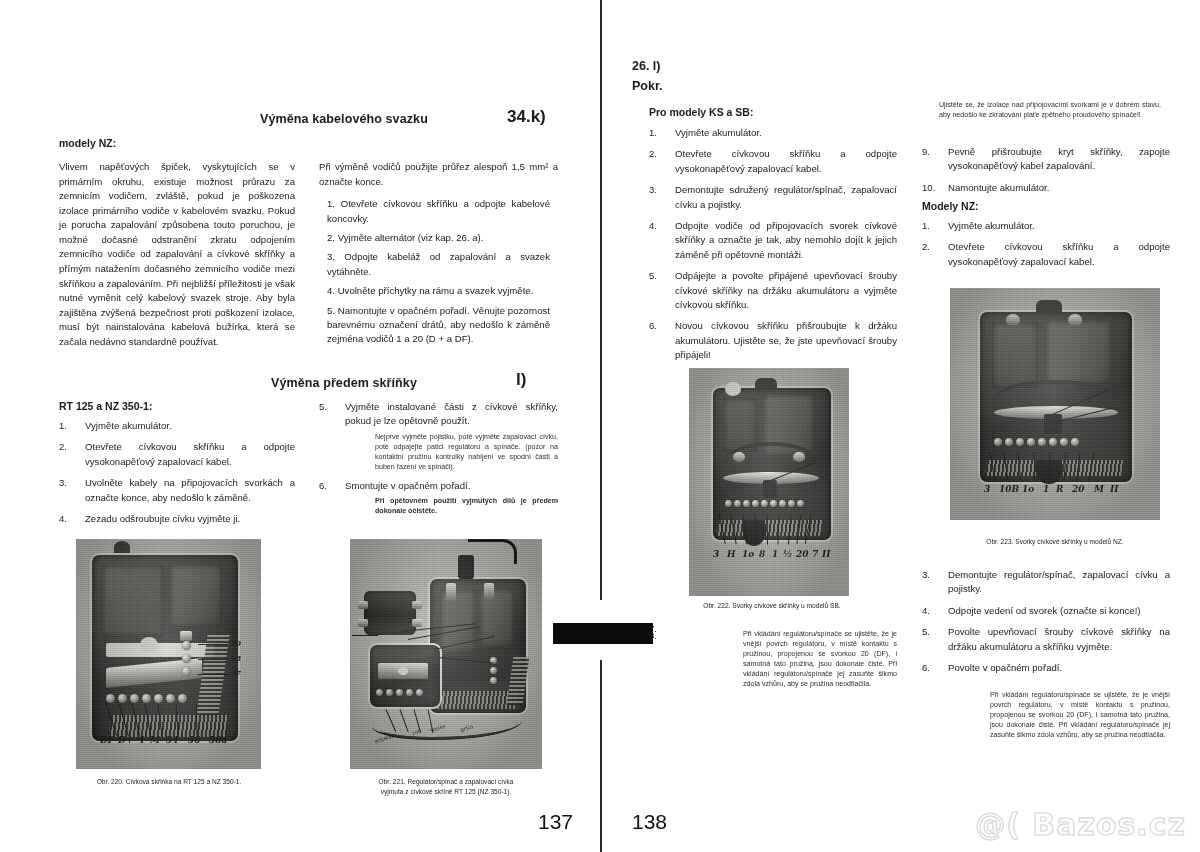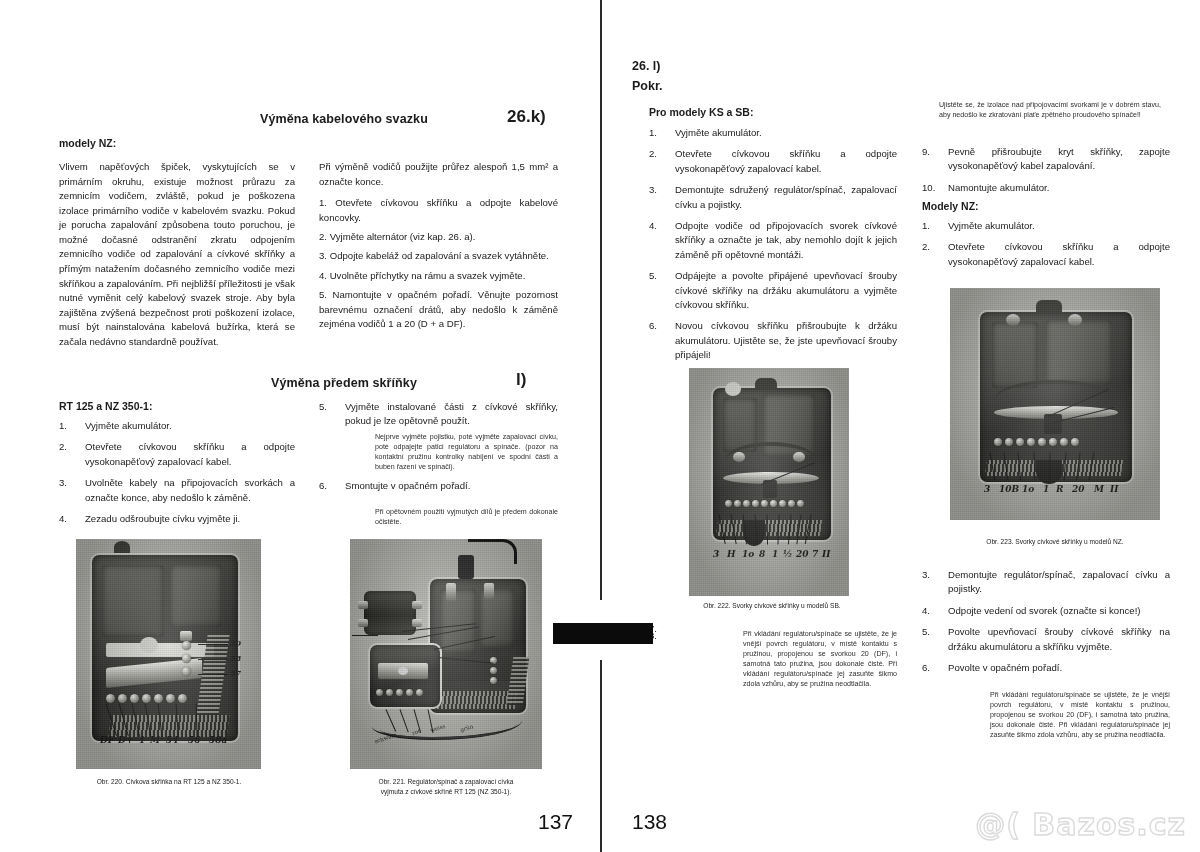--- a/index.html
+++ b/index.html
@@ -51,21 +51,21 @@
   ol.steps{
     margin:0;padding:0;list-style:none;font-size:9.6px;line-height:1.5;
   }
   ol.steps > li{
     position:relative;padding-left:26px;margin-bottom:7px;text-align:justify;
   }
   ol.steps > li .num{
     position:absolute;left:0;top:0;width:20px;text-align:left;
   }
   ol.flow{
-    margin:0;padding:0;list-style:none;font-size:9.6px;line-height:1.5;
+    margin:8px;padding:0;list-style:none;font-size:9.6px;line-height:1.5;
   }
   ol.flow > li{margin-bottom:5px;text-align:justify;}
 
   .cap{
     font-size:6.6px;text-align:center;line-height:1.5;color:#222;
   }
   .pagenum{
     font-size:21px;font-weight:normal;color:#111;
   }
 
@@ -153,21 +153,21 @@
   }
 </style>
 </head>
 <body>
 
 <div class="spread">
 
   <div class="page page-left">
 
     <div style="position:absolute;left:224px;top:112px;width:240px;" class="sec-title">Výměna kabelového svazku</div>
-    <div style="position:absolute;left:507px;top:107px;" class="sec-marker">26.k)</div>
+    <div style="position:absolute;left:507px;top:107px;" class="sec-marker">34.k)</div>
 
     <div style="position:absolute;left:59px;top:137px;" class="sub-head">modely NZ:</div>
 
     <div class="body-col" style="position:absolute;left:59px;top:160px;width:236px;">
       <p>Vlivem napěťových špiček, vyskytujících se v primárním okruhu, existuje možnost průrazu za zemnicím vodičem, zvláště, pokud je poškozena izolace primárního vodiče v kabelovém svazku. Pokud je porucha zapalování způsobena touto poruchou, je možné dočasné odstranění zkratu odpojením zemnicího vodiče od zapalování a cívkové skříňky a přímým natažením dočasného zemnicího vodiče mezi skříňkou a zapalováním. Při nejbližší příležitosti je však nutné vyměnit celý kabelový svazek stroje. Aby byla zajištěna zvýšená bezpečnost proti poškození izolace, musí být nainstalována kabelová bužírka, která se začala nedávno standardně používat.</p>
     </div>
 
     <div class="body-col" style="position:absolute;left:319px;top:160px;width:239px;">
       <p>Při výměně vodičů použijte průřez alespoň 1,5 mm² a označte konce.</p>
       <ol class="flow">
@@ -205,21 +205,21 @@
 
     <ol class="steps" style="position:absolute;left:319px;top:400px;width:239px;">
       <li>
         <span class="num">5.</span>
         <span>Vyjměte instalované části z cívkové skříňky, pokud je lze opětovně použít.</span>
         <div class="note" style="margin-left:30px;margin-top:3px;">Nejprve vyjměte pojistku, poté vyjměte zapalovací cívku, poté odpajejte patici regulátoru a spínače. (pozor na kontaktní pružinu kontrolky nabíjení ve spodní části a buben řazení ve spínači).</div>
       </li>
       <li>
         <span class="num">6.</span>
         <span>Smontujte v opačném pořadí.</span>
-        <div class="note" style="margin-left:30px;margin-top:14px;">Při opětovném použití vyjmutých dílů je předem dokonale očistěte.</div>
+        <div class="note" style="margin-left:30px;margin-top:3px;font-weight:bold;">Při opětovném použití vyjmutých dílů je předem dokonale očistěte.</div>
       </li>
     </ol>
 
     <div class="photo" style="left:76px;top:539px;width:185px;height:230px;">
       <div class="case" style="left:14px;top:14px;width:146px;height:186px;"></div>
       <div class="inner" style="left:26px;top:26px;width:62px;height:72px;"></div>
       <div class="inner" style="left:94px;top:26px;width:52px;height:62px;"></div>
       <div class="dark" style="left:30px;top:104px;width:108px;height:14px;background:#d5d5d0;"></div>
       <div class="metal" style="left:30px;top:124px;width:96px;height:20px;transform:skewY(-6deg);"></div>
       <div class="dark" style="left:64px;top:98px;width:18px;height:16px;border-radius:50%;background:#c9c9c4;"></div>

